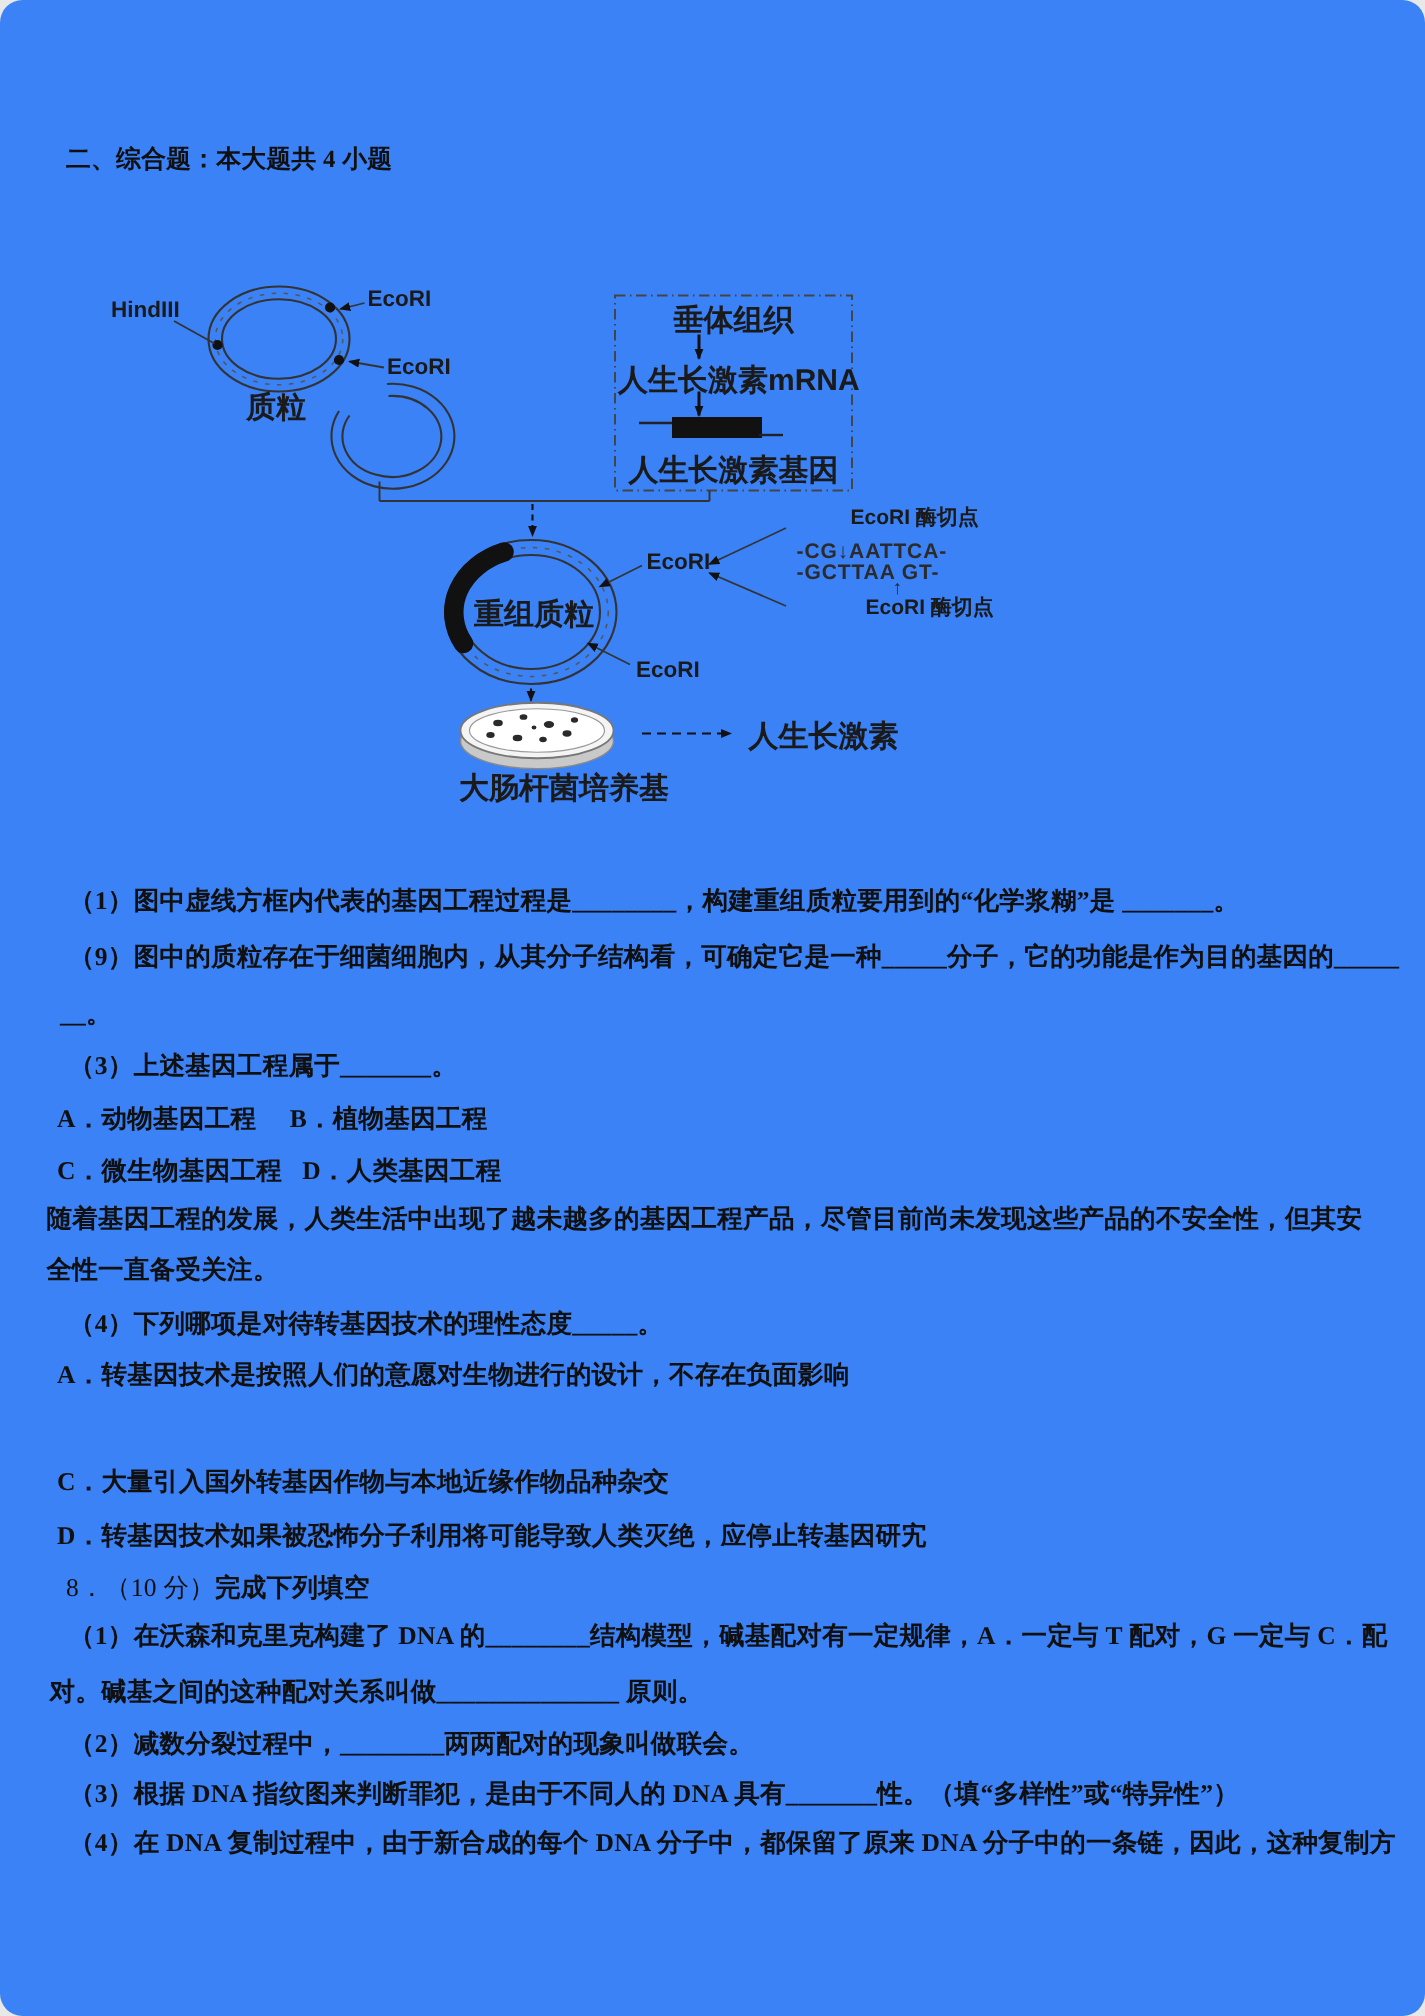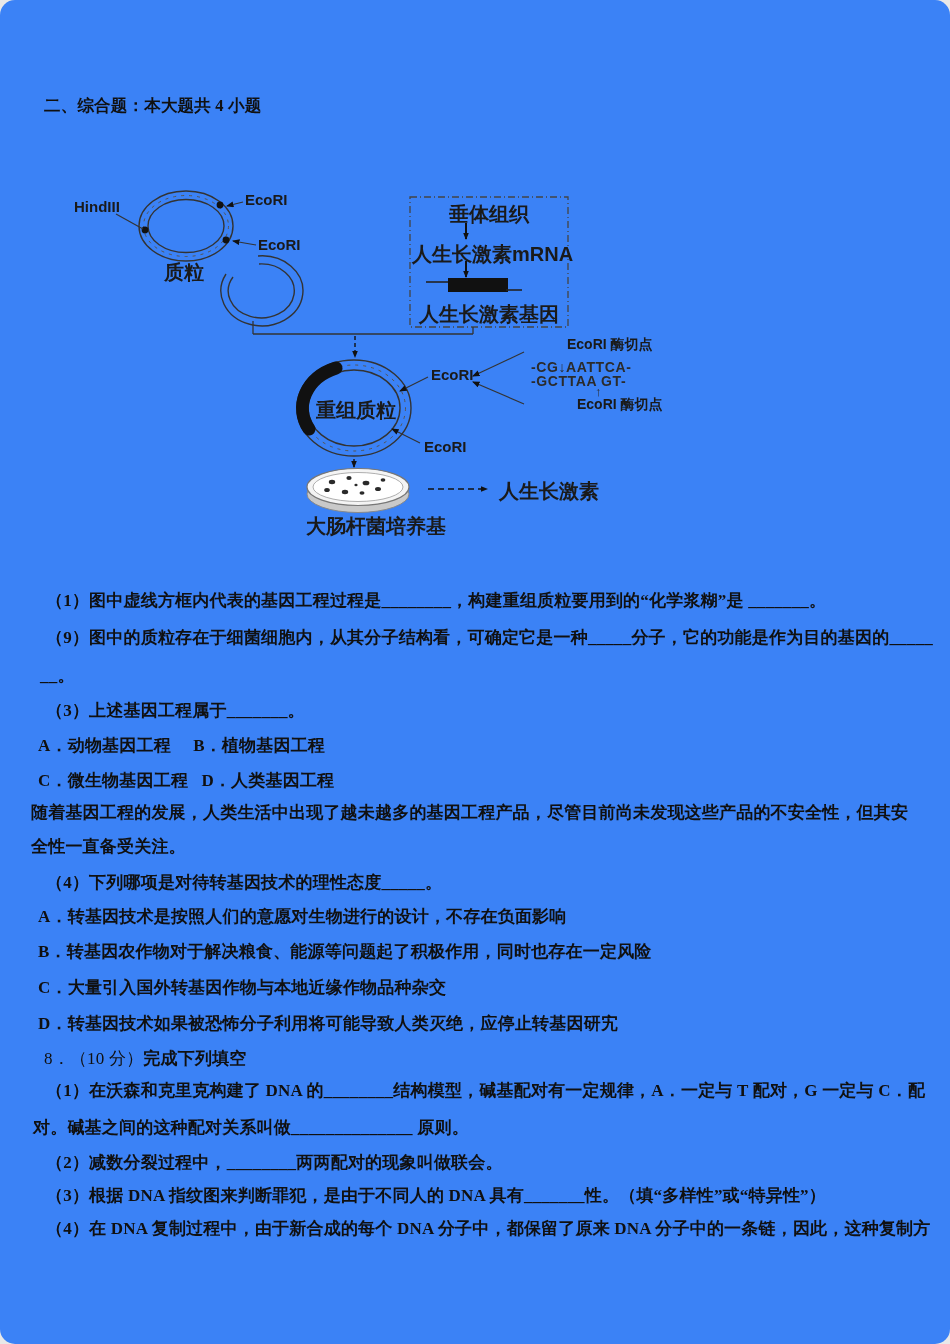--- a/index.html
+++ b/index.html
@@ -29,21 +29,20 @@
   <div class="bl" style="left:46px;top:590px;">（1）图中虚线方框内代表的基因工程过程是________，构建重组质粒要用到的“化学浆糊”是 _______。</div>
   <div class="bl" style="left:46px;top:627px;">（9）图中的质粒存在于细菌细胞内，从其分子结构看，可确定它是一种_____分子，它的功能是作为目的基因的_____</div>
   <div class="bl" style="left:40px;top:665px;">__。</div>
   <div class="bl" style="left:46px;top:700px;">（3）上述基因工程属于_______。</div>
   <div class="bl" style="left:38px;top:735px;">A．动物基因工程     B．植物基因工程</div>
   <div class="bl" style="left:38px;top:770px;">C．微生物基因工程   D．人类基因工程</div>
   <div class="bl" style="left:31px;top:802px;">随着基因工程的发展，人类生活中出现了越未越多的基因工程产品，尽管目前尚未发现这些产品的不安全性，但其安</div>
   <div class="bl" style="left:31px;top:836px;">全性一直备受关注。</div>
   <div class="bl" style="left:46px;top:872px;">（4）下列哪项是对待转基因技术的理性态度_____。</div>
   <div class="bl" style="left:38px;top:906px;">A．转基因技术是按照人们的意愿对生物进行的设计，不存在负面影响</div>
-  <div class="bl" style="left:38px;top:941px;">B．转基因农作物对于解决粮食、能源等问题起了积极作用，同时也存在一定风险</div>
   <div class="bl" style="left:38px;top:977px;">C．大量引入国外转基因作物与本地近缘作物品种杂交</div>
   <div class="bl" style="left:38px;top:1013px;">D．转基因技术如果被恐怖分子利用将可能导致人类灭绝，应停止转基因研宄</div>
 
   <div class="bl" style="left:44px;top:1048px;"><span class="qnum">8．（10 分）</span><span>完成下列填空</span></div>
 
   <div class="bl" style="left:46px;top:1080px;">（1）在沃森和克里克构建了 DNA 的________结构模型，碱基配对有一定规律，A．一定与 T 配对，G 一定与 C．配</div>
   <div class="bl" style="left:33px;top:1117px;">对。碱基之间的这种配对关系叫做______________ 原则。</div>
   <div class="bl" style="left:46px;top:1152px;">（2）减数分裂过程中，________两两配对的现象叫做联会。</div>
   <div class="bl" style="left:46px;top:1185px;">（3）根据 DNA 指纹图来判断罪犯，是由于不同人的 DNA 具有_______性。（填“多样性”或“特异性”）</div>
   <div class="bl" style="left:46px;top:1218px;">（4）在 DNA 复制过程中，由于新合成的每个 DNA 分子中，都保留了原来 DNA 分子中的一条链，因此，这种复制方</div>

